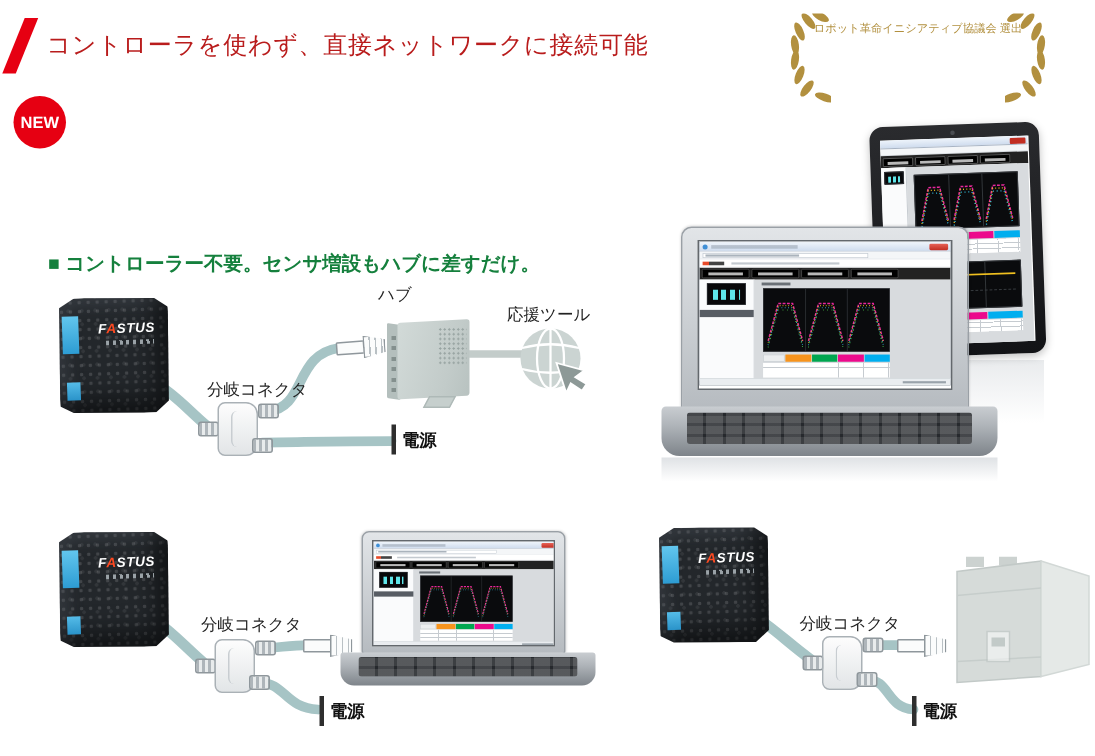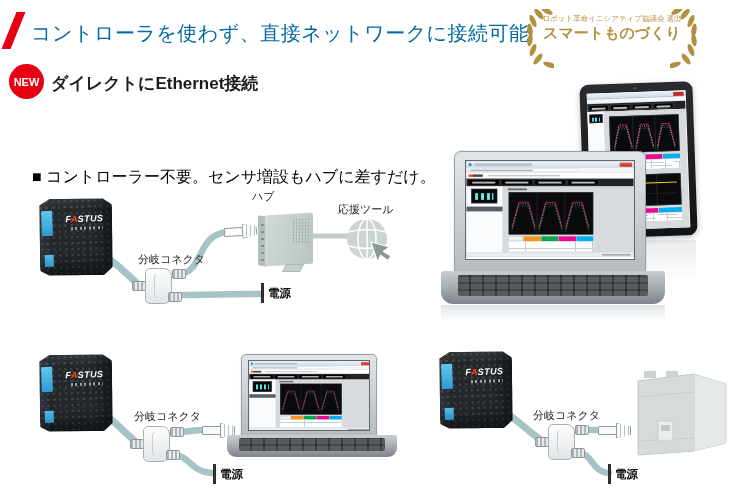--- a/index.html
+++ b/index.html
@@ -3,35 +3,35 @@
 <meta charset="utf-8">
 <style>
   *{margin:0;padding:0;box-sizing:border-box}
   html,body{background:#fff}
   .page{position:relative;width:730px;height:504px;background:#fff;overflow:hidden;
         font-family:"Liberation Sans","DejaVu Sans",sans-serif;color:#222}
   .abs{position:absolute}
 
   
   .slash{left:9px;top:12px;width:9px;height:37px;background:var(--accent-red,#e60012);transform:skewX(-22deg)}
-  .title{left:31px;top:20px;font-size:20px;color:#0369a1;letter-spacing:.5px;white-space:nowrap}
+  .title{left:31px;top:20px;font-size:16px;color:#b91c1c;letter-spacing:.5px;white-space:nowrap}
   .new-badge{left:9px;top:64px;width:35px;height:35px;border-radius:50%;background:var(--accent-red,#e60012);
              color:#fff;font-size:11px;font-weight:bold;display:flex;align-items:center;justify-content:center}
   .subtitle{left:51px;top:72px;font-size:17px;font-weight:bold;color:#1b1b1b;white-space:nowrap}
 
   
   .award{left:522px;top:3px;width:180px;height:68px;color:var(--gold,#b2903f);text-align:center}
   .award .l1{font-size:7.5px;margin-top:11px;white-space:nowrap}
   .award .l2{font-size:15px;font-weight:bold;line-height:17px;white-space:nowrap}
   .award .l3{font-size:14px;font-weight:bold;line-height:15px;white-space:nowrap}
   .laurel{position:absolute;top:6px;width:30px;height:60px}
   .laurel.lft{left:2px}.laurel.rgt{right:2px;transform:scaleX(-1)}
 
   
-  .sec-heading{font-size:16px;font-weight:normal;color:#000000;white-space:nowrap}
+  .sec-heading{font-size:13px;font-weight:bold;color:#15803d;white-space:nowrap}
   #h1{left:32px;top:167px}#h2{left:32px;top:322px}#h3{left:436px;top:322px}
   .dlabel{font-size:11px;color:#222;white-space:nowrap}
   .plabel{font-size:11.5px;font-weight:bold;color:#111;white-space:nowrap}
   .power-bar{width:3px;height:20px;background:#2e2e2e}
 
   
   .sensor{width:74px;height:78px;transform:rotate(-2deg)}
   .sensor-body{position:absolute;inset:0;background-color:#23272b;
     background-image:radial-gradient(rgba(255,255,255,.14) 1px,transparent 1.4px),
                      radial-gradient(rgba(255,255,255,.07) 1px,transparent 1.4px);
@@ -184,25 +184,23 @@
         <ellipse cx="14" cy="50" rx="2.6" ry="6.5" transform="rotate(38 14 50)"></ellipse>
         <ellipse cx="9" cy="41" rx="2.6" ry="6.5" transform="rotate(22 9 41)"></ellipse>
         <ellipse cx="6" cy="31" rx="2.6" ry="6.5" transform="rotate(8 6 31)"></ellipse>
         <ellipse cx="6" cy="21" rx="2.6" ry="6.5" transform="rotate(-8 6 21)"></ellipse>
         <ellipse cx="9" cy="12" rx="2.6" ry="6.5" transform="rotate(-24 9 12)"></ellipse>
         <ellipse cx="15" cy="5" rx="2.6" ry="6.5" transform="rotate(-40 15 5)"></ellipse>
         <ellipse cx="23" cy="2" rx="2.6" ry="6.2" transform="rotate(-62 23 2)"></ellipse>
       </g>
     </svg>
     <div class="l1">ロボット革命イニシアティブ協議会 選出</div>
-    <div class="l2">スマートものづくり</div>
   </div>
 
   <div class="abs new-badge">NEW</div>
-  <div class="abs subtitle">ダイレクトにEthernet接続</div>
 
   <div class="abs sec-heading" id="h1">■ コントローラー不要。センサ増設もハブに差すだけ。</div>
 
   <svg class="abs cables" style="left:20px;top:188px" width="400" height="122" viewBox="0 0 400 122">
     <path d="M83,67 C96,74 106,86 118,96" stroke="var(--cable-teal,#a6c4c5)" stroke-width="7" fill="none" stroke-linecap="round"></path>
     <path d="M159,86 C184,84 176,48 206,44" stroke="var(--cable-teal,#a6c4c5)" stroke-width="6.5" fill="none" stroke-linecap="round"></path>
     <path d="M155,107 C175,107 200,106 241,106" stroke="var(--cable-teal,#a6c4c5)" stroke-width="6.5" fill="none" stroke-linecap="round"></path>
     <path d="M292,48 L332,48" stroke="#c3ccca" stroke-width="5" fill="none" stroke-linecap="round"></path>
   </svg>
 

